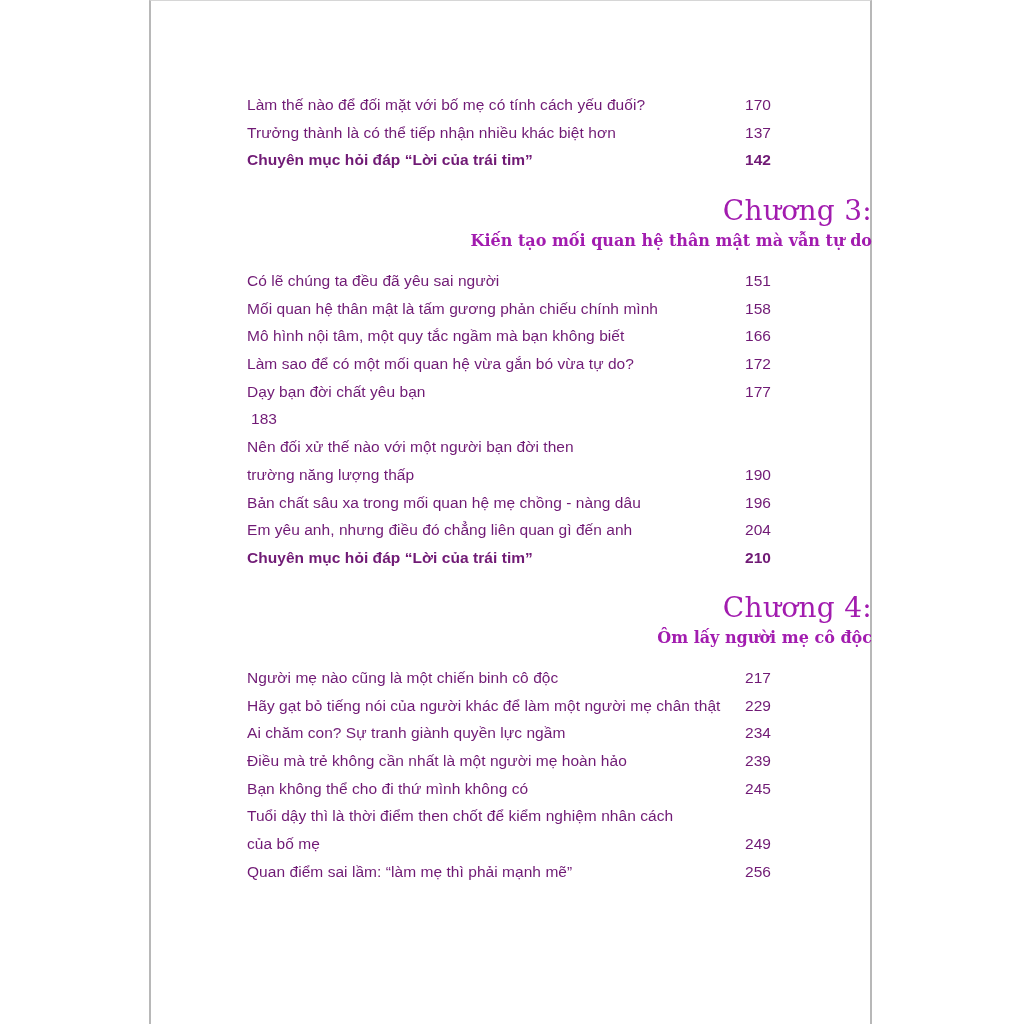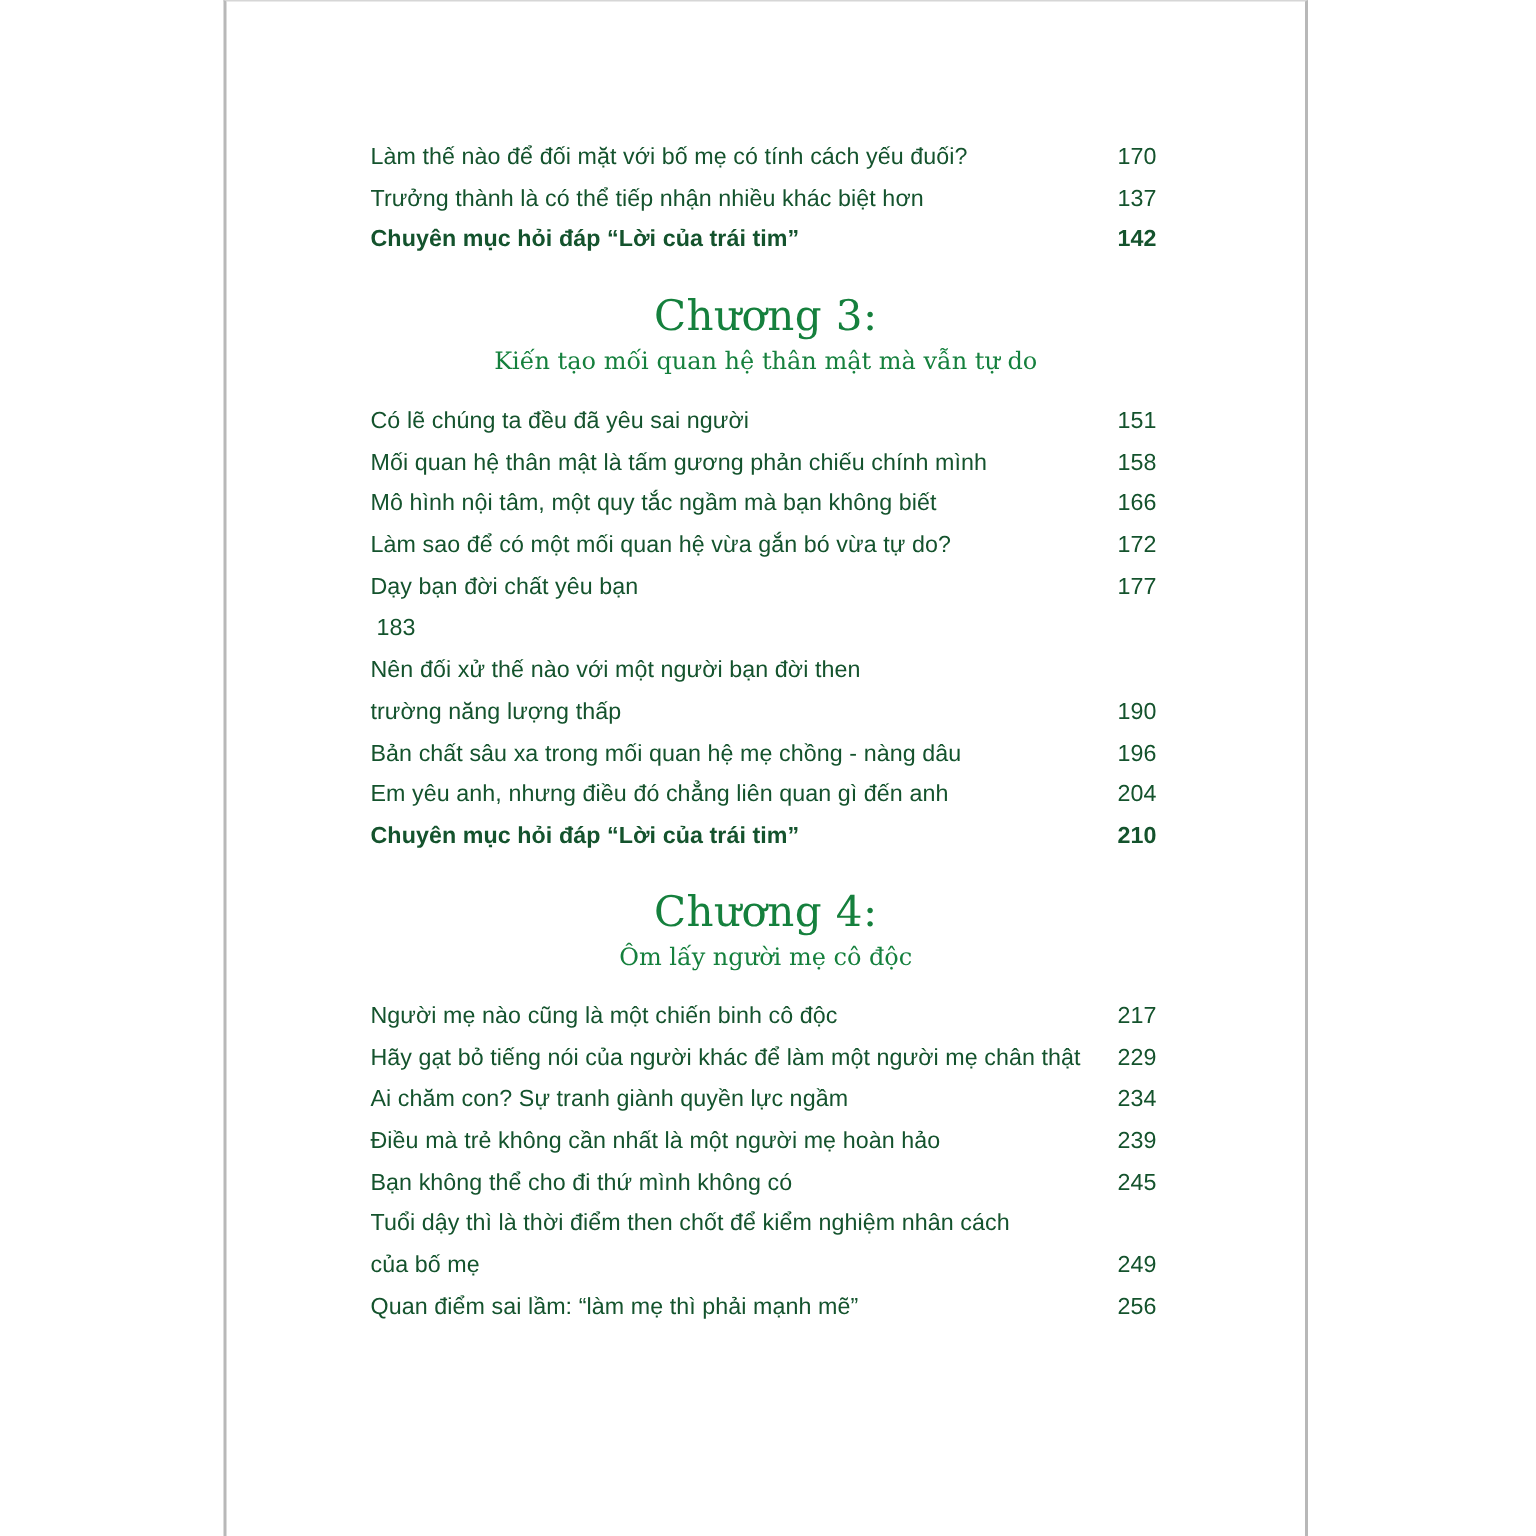--- a/index.html
+++ b/index.html
@@ -20,52 +20,52 @@
       border-left: 2px solid #b8b8b8;
       border-right: 2px solid #b8b8b8;
       border-top: 1px solid #d6d6d6;
       box-sizing: border-box;
     }
     .toc {
       position: absolute;
       left: 247px;
       width: 524px;
       font-family: "Liberation Sans", "DejaVu Sans", sans-serif;
-      color: #14532d;
+      color: #701a75;
     }
     .row {
       display: flex;
       justify-content: space-between;
       align-items: baseline;
       height: 27.7px;
       line-height: 27.7px;
       font-size: 15.5px;
       letter-spacing: 0.05px;
     }
     .row .title { white-space: nowrap; }
     .row .page-num { text-align: right; min-width: 30px; }
     .row.bold { font-weight: bold; }
     .chapter-heading {
       position: absolute;
       left: 149px;
       width: 723px;
-      text-align: center;
+      text-align: right;
       font-family: "DejaVu Serif", "Liberation Serif", serif;
-      color: #15803d;
+      color: #a21caf;
     }
     .chapter-number {
       font-size: 28px;
       line-height: 34px;
       font-weight: normal;
       letter-spacing: 0.3px;
     }
     .chapter-title {
       font-size: 16px;
       line-height: 22px;
-      font-weight: normal;
+      font-weight: bold;
       margin-top: 2px;
     }
   </style>
 </head>
 <body>
 
 <div class="page"></div>
 
 <div class="toc" style="top: 91px;">
   <div class="row">

